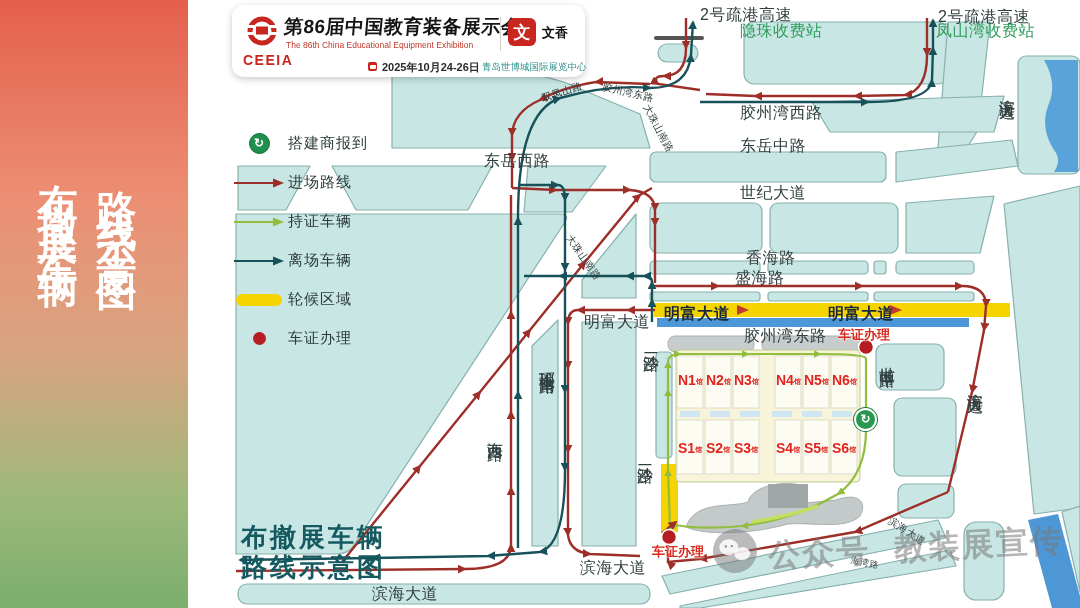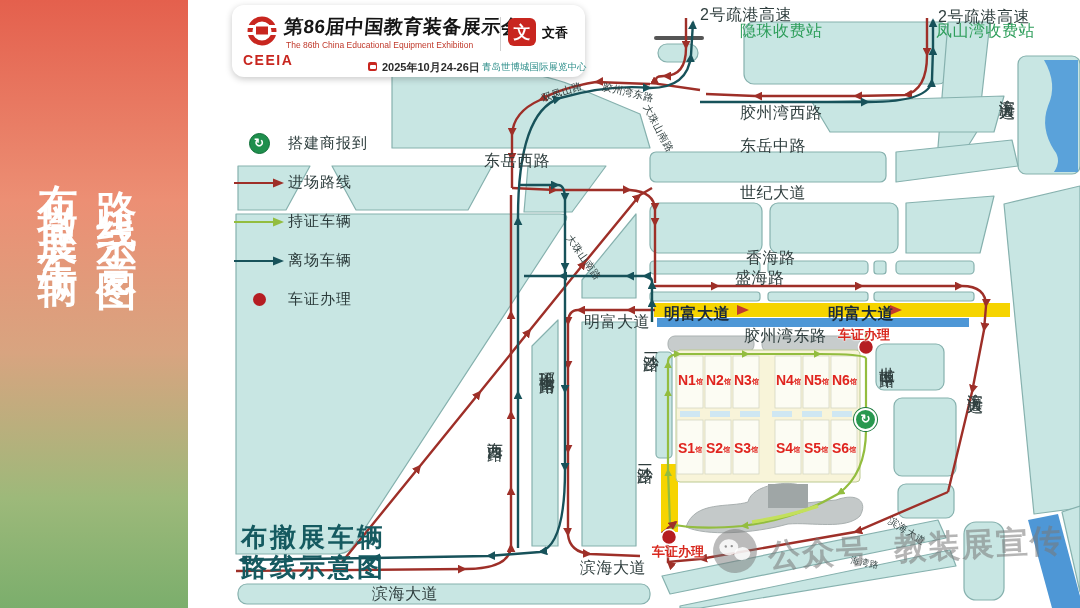--- a/index.html
+++ b/index.html
@@ -290,20 +290,26 @@
       <span class="lg-ico">
         <svg width="52" height="12">
             <line x1="1" y1="6" x2="40" y2="6" stroke="#17525a" stroke-width="2"></line>
             <polygon points="40,1.5 51,6 40,10.5" fill="#17525a"></polygon>
           </svg>
       </span>
       <span class="lg-label">离场车辆</span>
     </div>
     <div class="lg-row">
       <span class="lg-ico">
+          <span class="lg-bar"></span>
+        </span>
+      <span class="lg-label">轮候区域</span>
+    </div>
+    <div class="lg-row">
+      <span class="lg-ico">
           <span class="lg-dot"></span>
         </span>
       <span class="lg-label">车证办理</span>
     </div>
   </div>
 
   <div class="footer-title">
     <div>布撤展车辆</div>
     <div>路线示意图</div>
   </div>

